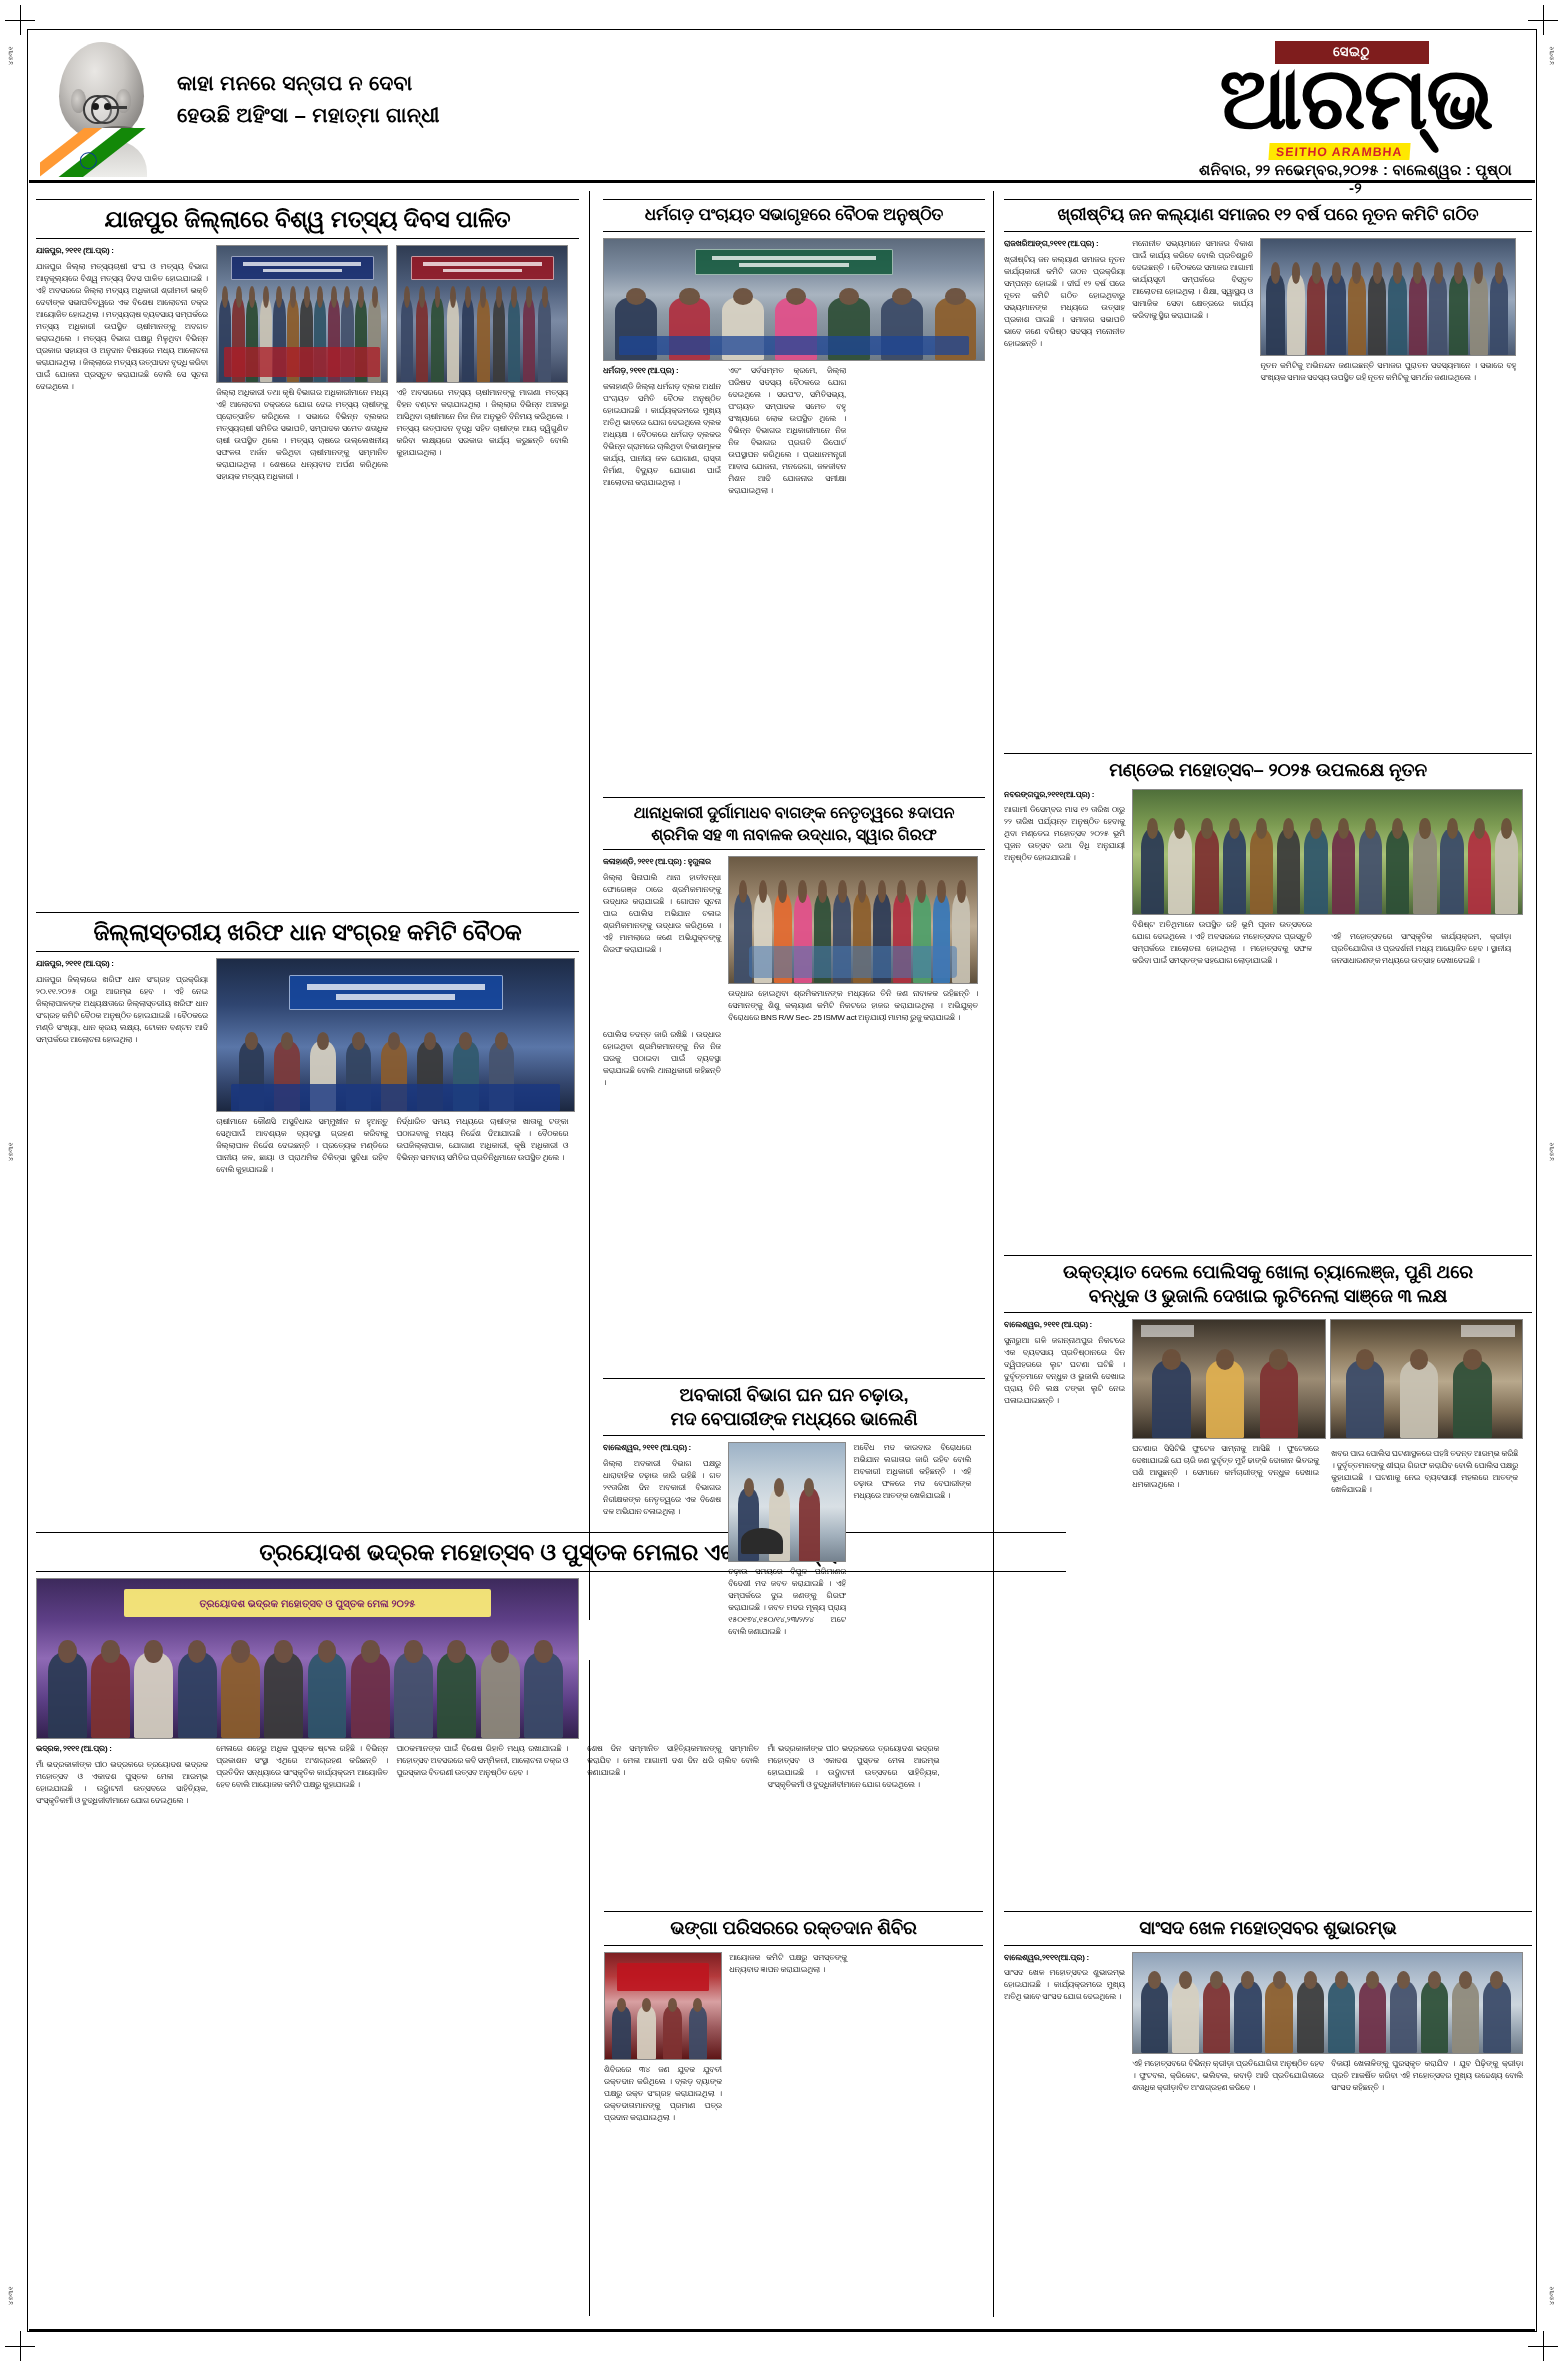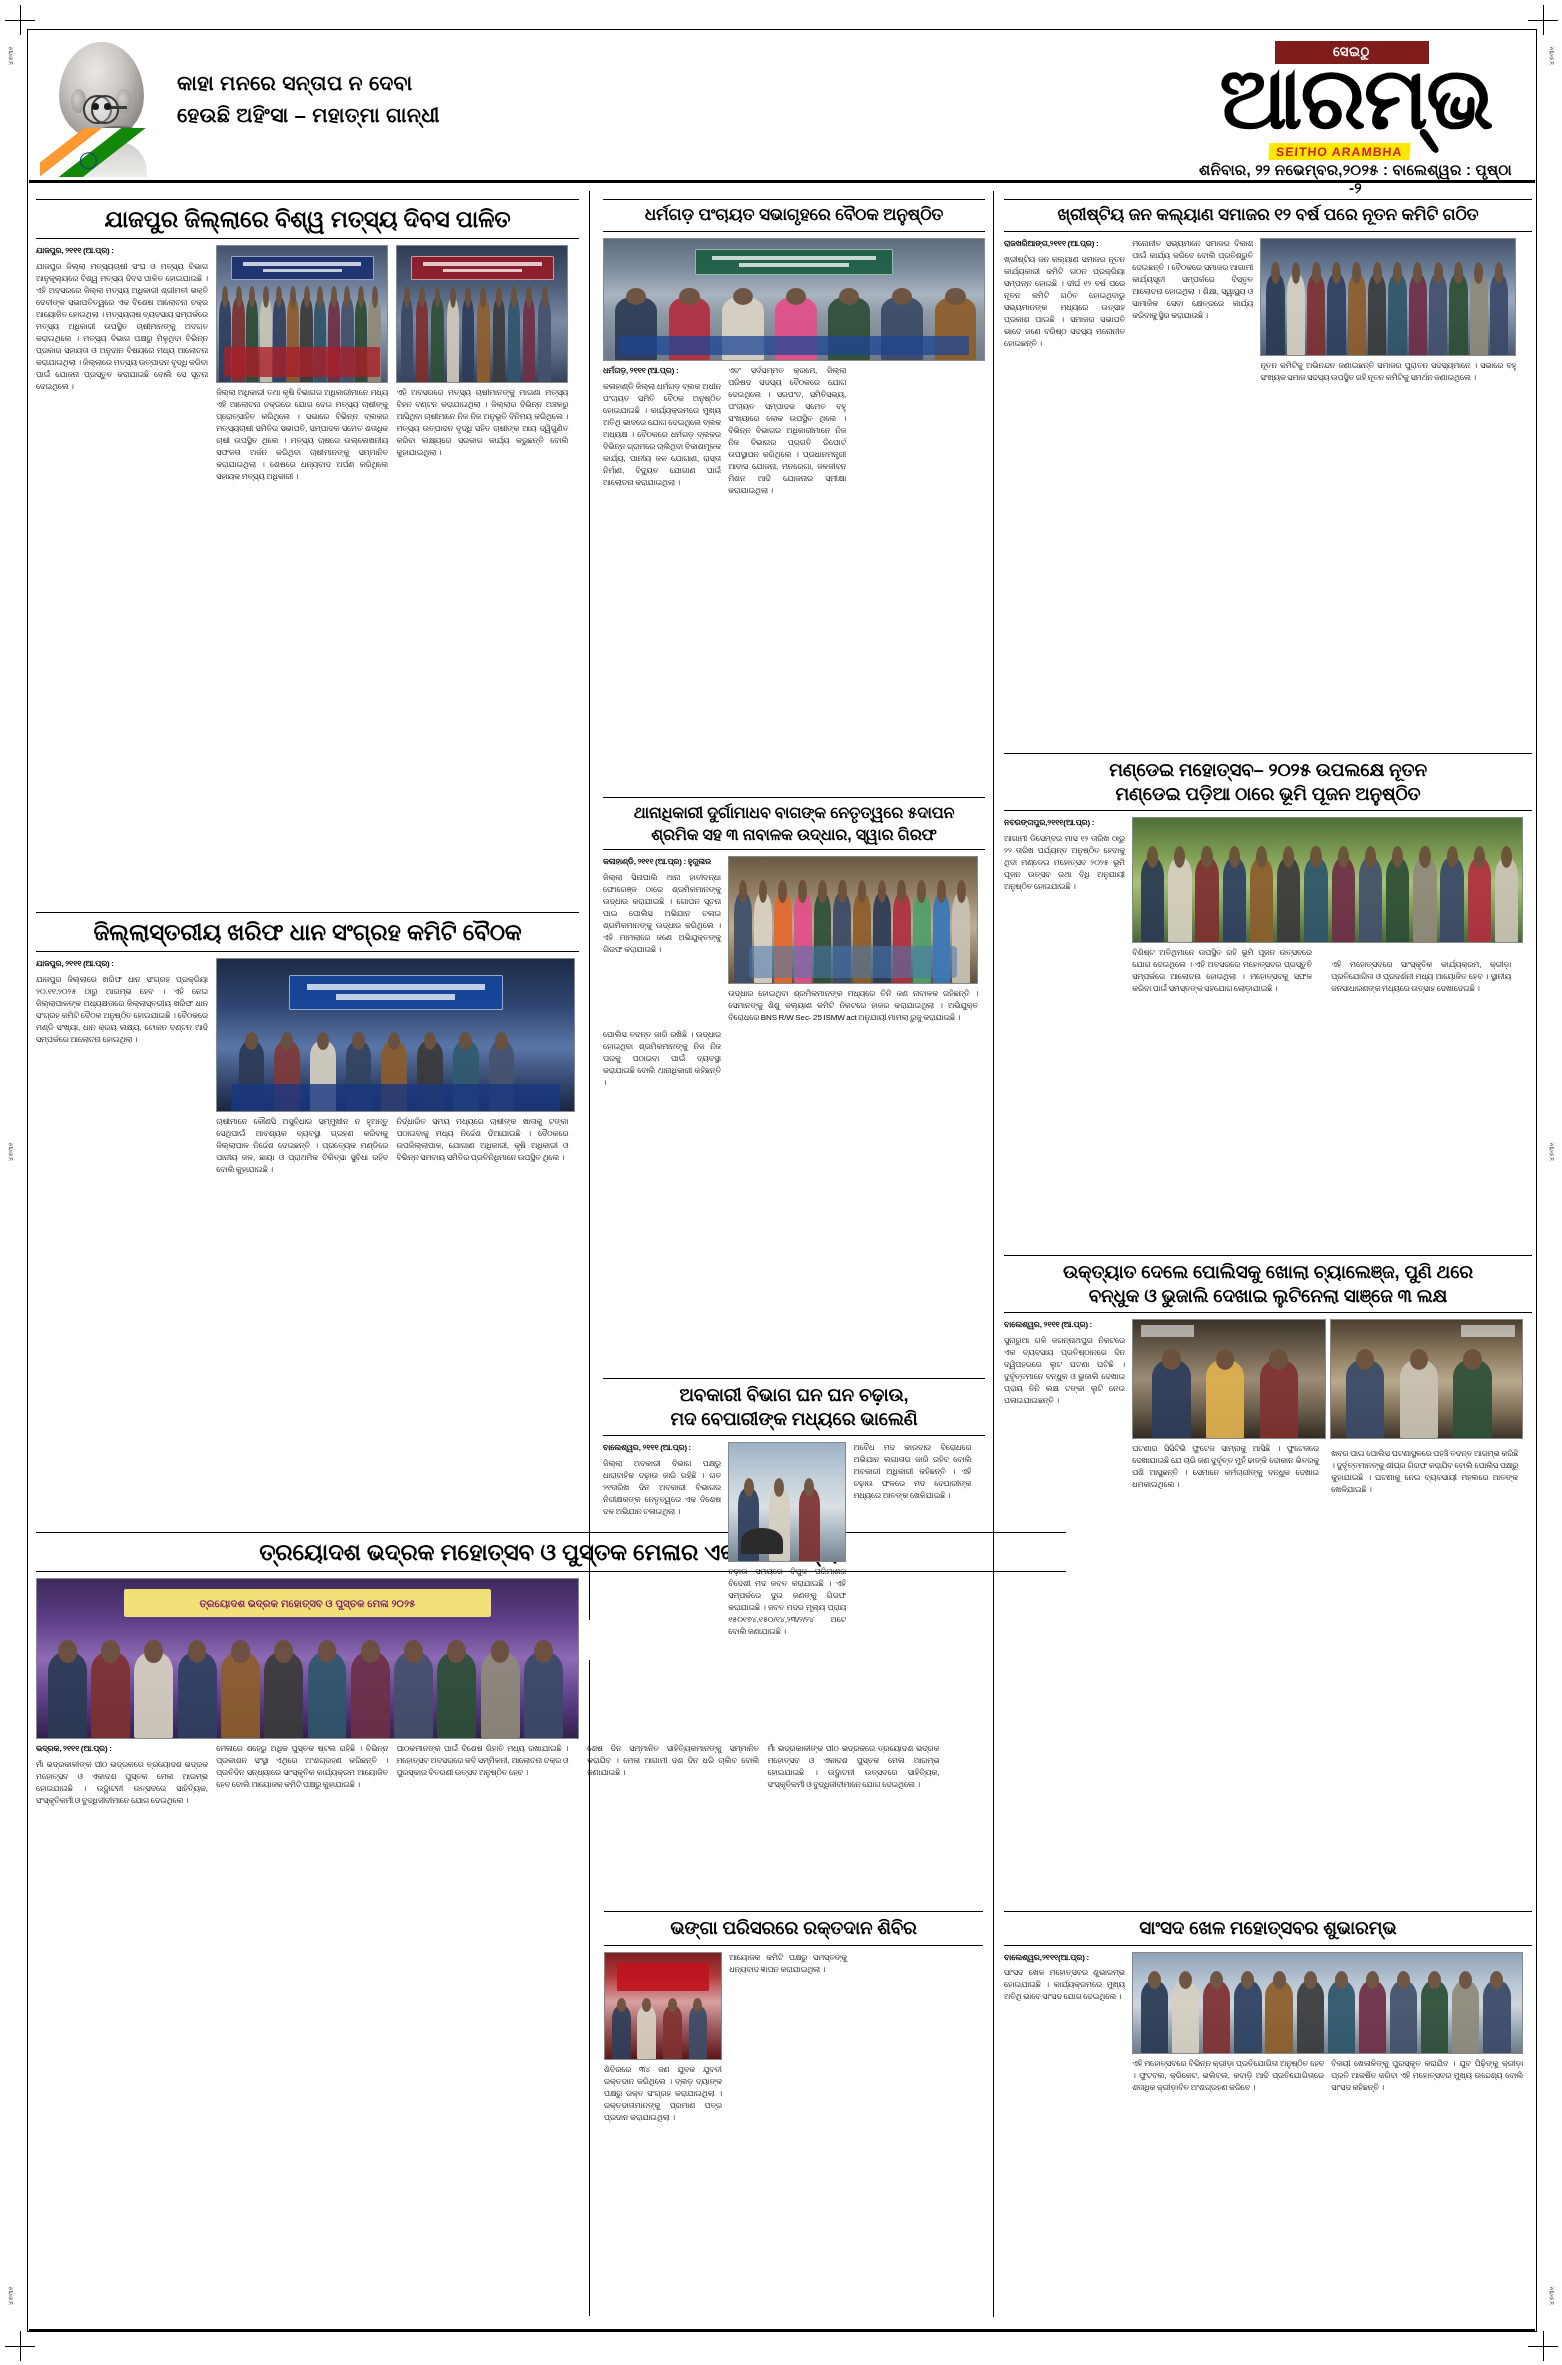--- a/index.html
+++ b/index.html
@@ -454,21 +454,20 @@
               <span style="left:90%;background:#3a4a68"></span>
           </div>
         </div>
         <p class="body-txt" style="margin:0;">ନୂତନ କମିଟିକୁ ଅଭିନନ୍ଦନ ଜଣାଇଛନ୍ତି ସମାଜର ପୁରାତନ ସଦସ୍ୟମାନେ । ସଭାରେ ବହୁ ସଂଖ୍ୟକ ସମାଜ ସଦସ୍ୟ ଉପସ୍ଥିତ ରହି ନୂତନ କମିଟିକୁ ସମର୍ଥନ ଜଣାଇଥିଲେ ।</p>
       </div>
     </div>
   </div>
 
   <div class="col" style="left:1004px;top:753px;width:528px">
     <div class="hl hl-2 hl-top" style="padding-bottom:1px">ମଣ୍ଡେଇ ମହୋତ୍ସବ– ୨୦୨୫ ଉପଲକ୍ଷେ ନୂତନ</div>
-    <div class="hl hl-2 hl-bot" style="padding-top:0">ମଣ୍ଡେଇ ପଡ଼ିଆ ଠାରେ ଭୂମି ପୂଜନ ଅନୁଷ୍ଠିତ</div>
 
     <div style="display:flex;gap:7.2px;margin-top:6.1px;">
       <div style="width:121px;">
         <p class="body-txt" style="margin:0 0 3.6px 0;"><span class="lead">ନବରଙ୍ଗପୁର,୨୧୧୧(ଆ.ପ୍ର) :</span></p>
         <p class="body-txt" style="margin:0;">ଆଗାମୀ ଡିସେମ୍ବର ମାସ ୧୨ ତାରିଖ ଠାରୁ ୨୨ ତାରିଖ ପର୍ଯ୍ୟନ୍ତ ଅନୁଷ୍ଠିତ ହେବାକୁ ଥିବା ମଣ୍ଡେଇ ମହୋତ୍ସବ ୨୦୨୫ ଭୂମି ପୂଜନ ଉତ୍ସବ ରଥା ବିଧି ଅନୁଯାୟୀ ଅନୁଷ୍ଠିତ ହୋଇଯାଇଛି ।</p>
       </div>
       <div style="width:391px;">
         <div class="photo ph-field" style="height:126px;margin-bottom:4.1px;">
           <div class="ph-figs" style="height:68%">
             <span style="left:2%;background:#2b3a54;width:6%"></span>

